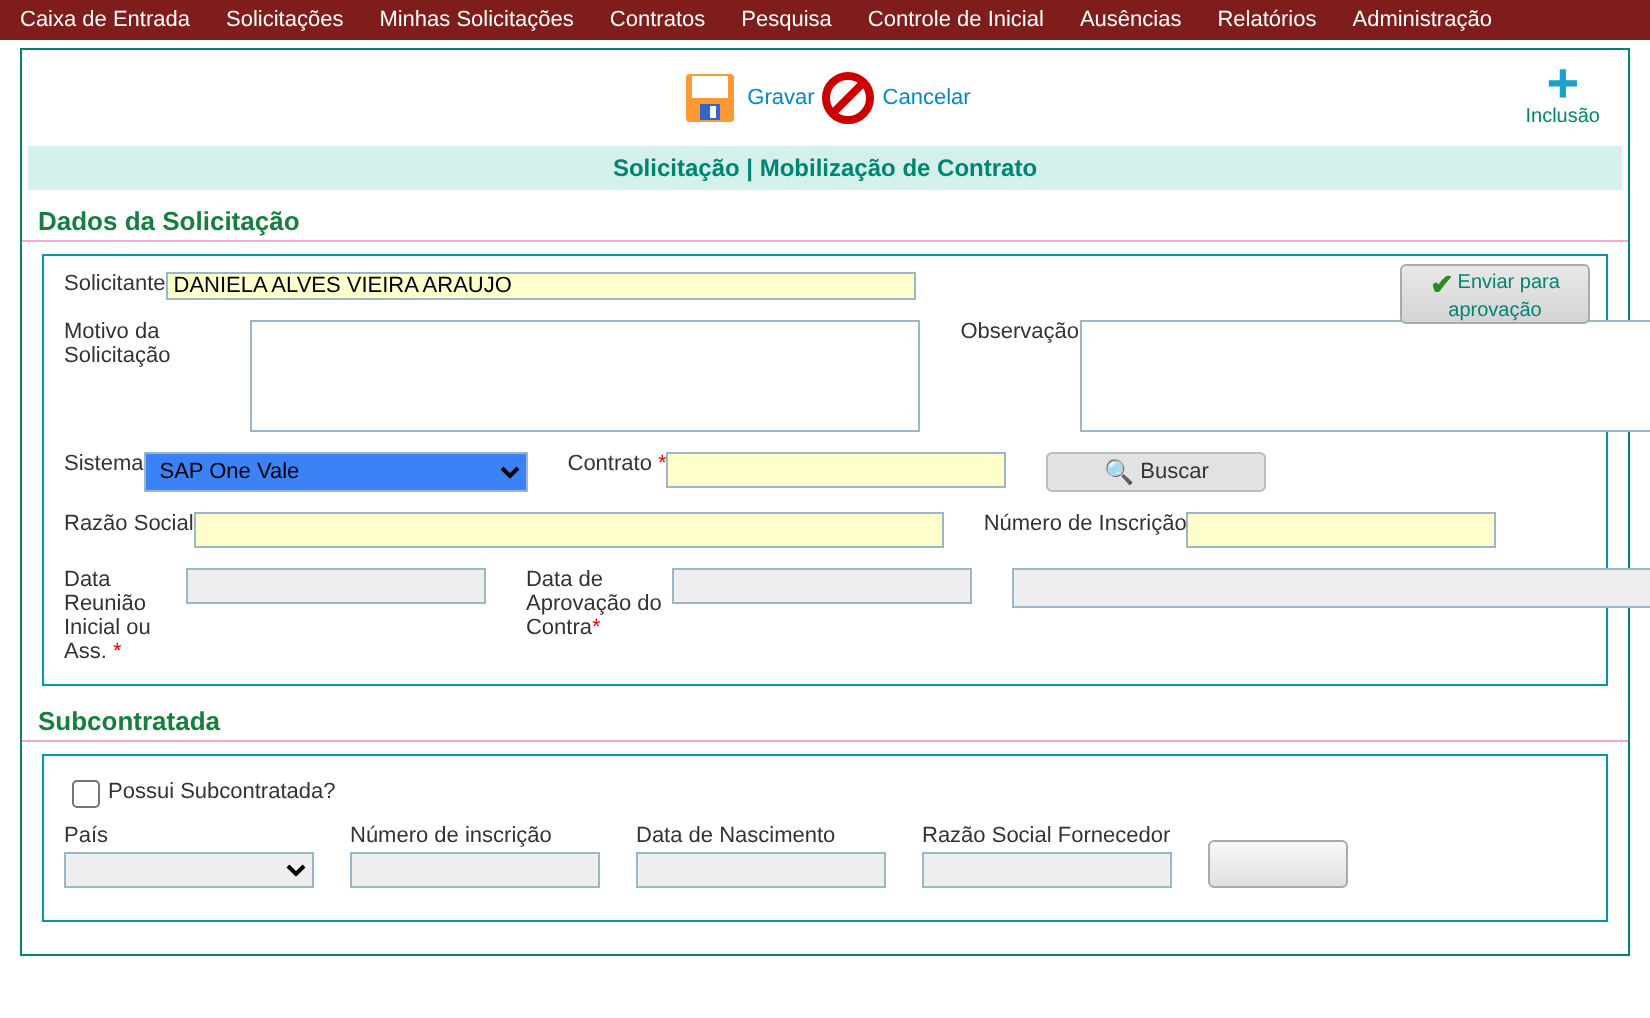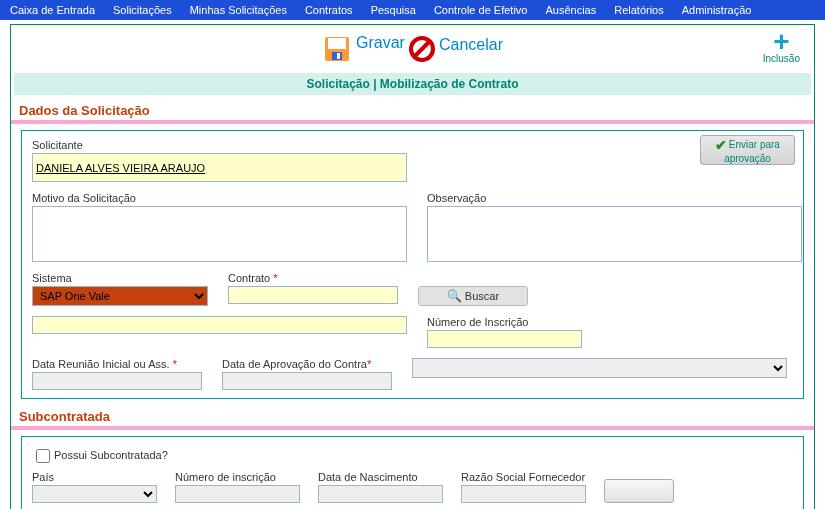--- a/index.html
+++ b/index.html
@@ -1,52 +1,52 @@
 <!DOCTYPE html>
 <html><head>
   <meta charset="utf-8">
   <style>
     * { box-sizing: border-box; margin: 0; padding: 0; }
     body { font-family: Arial, sans-serif; font-size: 11px; background: #fff; width: 825px; }
     
-    .menubar { background: #1d4ed8; height: 20px; display: flex; align-items: center; padding: 0 10px; color: #fff; font-size: 11px; }
+    .menubar { background: #7f1d1d; height: 20px; display: flex; align-items: center; padding: 0 10px; color: #fff; font-size: 11px; }
     .menubar span { margin-right: 18px; cursor: pointer; }
     
     .container { border: 1px solid #008573; margin: 4px 10px; background: #fff; padding-bottom: 10px;}
     
     .toolbar { display: flex; align-items: center; justify-content: center; padding: 6px 10px; position: relative; height: 48px;}
     .toolbar-center { display: flex; align-items: center; gap: 4px; }
-    .tool-btn { display: flex; gap: 4px; color: #0088cc; font-size: 16px; cursor: pointer; }
+    .tool-btn { display: flex; align-items: center; gap: 4px; color: #0088cc; font-size: 11px; cursor: pointer; }
     .save-icon { width: 30px; height: 30px; display: inline-block;}
     .cancel-icon { width: 26px; height: 26px; display:inline-block;}
     .toolbar-right { position: absolute; right: 14px; top: 6px; text-align: center; color: #008573; font-size: 10px; cursor: pointer;}
     .plus-icon { font-size: 28px; font-weight: bold; color: #1aa0c9; line-height: 22px;}
     
     .title-bar { background: #d4f0ea; color: #008573; text-align: center; padding: 4px; font-weight: bold; font-size: 12px; margin: 0 3px;}
     
-    .section-header { color: #c2410c; font-weight: bold; font-size: 13px; border-bottom: 4px solid #f9a8d4; padding: 4px 8px 2px 8px; margin-top: 4px;}
+    .section-header { color: #15803d; font-weight: bold; font-size: 13px; border-bottom: 1px solid #f9a8d4; padding: 4px 8px 2px 8px; margin-top: 4px;}
     
     .form-area { border: 1px solid #0099aa; margin: 6px 10px; padding: 8px 10px; position: relative;}
     
     .row { display: flex; gap: 20px; margin-bottom: 10px; align-items: flex-start;}
-    .col { display: flex; flex-direction: column; }
+    .col { display: flex; flex-direction: row; }
     
     label { font-size: 11px; color: #333; margin-bottom: 2px; }
     .req { color: red; font-size: 11px; }
     
     input[type=text], select, textarea { border: 1px solid #98b8c8; font-size: 11px; padding: 2px 3px;}
     .yellow-input { background: #ffffcc; }
     .gray-input { background: #eeeeee; }
-    .solicitante-input { width: 375px; height: 29px; text-decoration: underline; }
+    .solicitante-input { width: 375px; height: 14px; }
     
     textarea { resize: none; }
     .motivo-ta { width: 375px; height: 56px; background: #fff;}
     .obs-ta { width: 375px; height: 56px; background: #fff;}
     
-    .sistema-sel { width: 176px; height: 20px; background:#c2410c;}
+    .sistema-sel { width: 192px; height: 20px; background:#3b82f6;}
     .contrato-in { width: 170px; height: 18px;}
     .razao-in { width: 375px; height: 18px;}
     .inscr-in { width: 155px; height: 18px;}
     .small-in { width: 170px; height: 18px;}
     .diretoria-sel { width:375px; height:20px; background:#eee;}
     
     .buscar-btn { background: #e2e2e2; border: 1px solid #bbb; border-radius: 3px; width: 110px; height: 20px; display: flex; align-items:center; justify-content:center; gap:3px; color:#333; cursor:pointer; font-size:11px;}
     .lupa { color: #0088cc; font-size: 12px;}
     
     .enviar-btn { position: absolute; top: 4px; right: 8px; width: 95px; height: 30px; background: linear-gradient(#e8e8e8,#d4d4d4); border:1px solid #aaa; border-radius:3px; display:flex; flex-direction:column; align-items:center; justify-content:center; color:#008573; font-size:10px; cursor:pointer; overflow:hidden;}
@@ -64,21 +64,21 @@
   </style>
 </head>
 <body>
 
 <div class="menubar">
   <span>Caixa de Entrada</span>
   <span>Solicitações</span>
   <span>Minhas Solicitações</span>
   <span>Contratos</span>
   <span>Pesquisa</span>
-  <span>Controle de Efetivo</span>
+  <span>Controle de Inicial</span>
   <span>Ausências</span>
   <span>Relatórios</span>
   <span>Administração</span>
 </div>
 
 <div class="container">
 
   <div class="toolbar">
     <div class="toolbar-center">
       <div class="tool-btn">
@@ -154,20 +154,21 @@
         <div style="height:14px;"></div>
         <div class="buscar-btn">
           <span class="lupa">🔍</span>
           <span>Buscar</span>
         </div>
       </div>
     </div>
 
     <div class="row">
       <div class="col">
+        <label>Razão Social</label>
         <input type="text" class="razao-in yellow-input" style="">
       </div>
       <div class="col">
         <label>Número de Inscrição</label>
         <input type="text" class="inscr-in yellow-input" style="">
       </div>
     </div>
 
     <div class="row" style="margin-bottom:0;">
       <div class="col">

